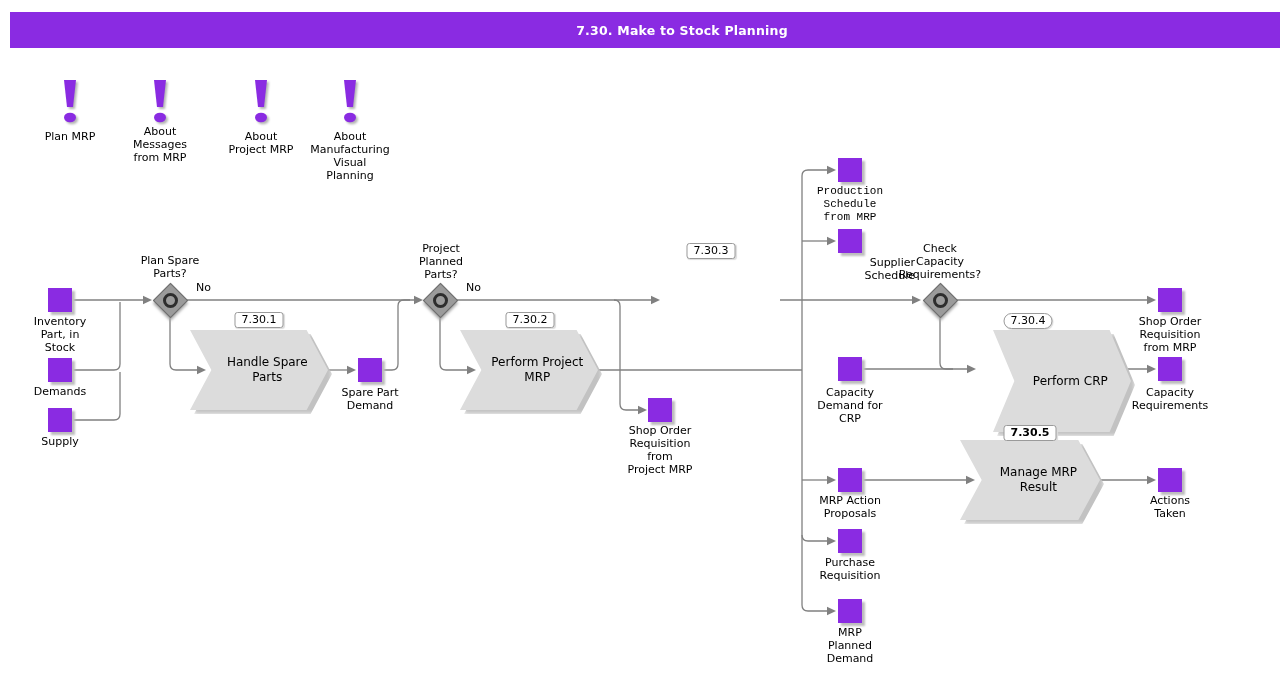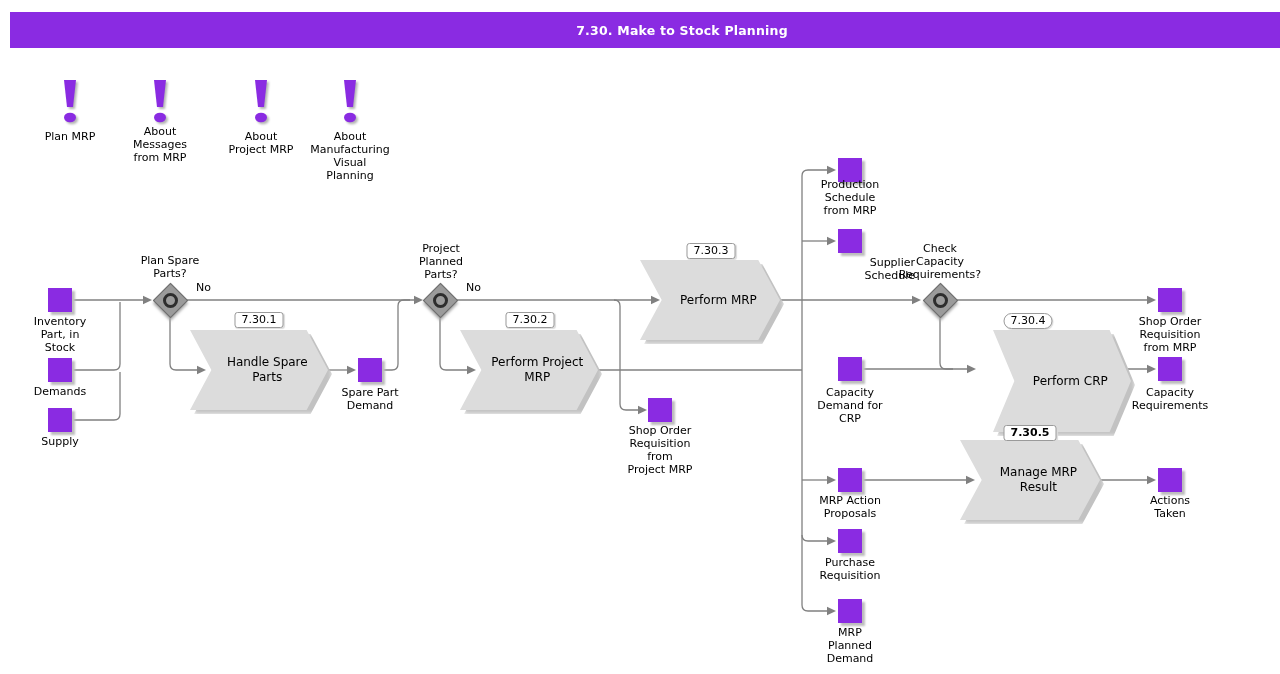--- a/index.html
+++ b/index.html
@@ -142,25 +142,20 @@
     <div class="chev"></div>
     <div class="chev-label">Handle Spare
 Parts</div>
   </div>
   <div class="chev-wrap" style="left:460px;top:330px;width:138px;height:80px;">
     <div class="chev-shadow"></div>
     <div class="chev"></div>
     <div class="chev-label">Perform Project
 MRP</div>
   </div>
-  <div class="chev-wrap" style="left:640px;top:260px;width:140px;height:80px;">
-    <div class="chev-shadow"></div>
-    <div class="chev"></div>
-    <div class="chev-label">Perform MRP</div>
-  </div>
   <div class="chev-wrap" style="left:993px;top:330px;width:138px;height:102px;">
     <div class="chev-shadow"></div>
     <div class="chev"></div>
     <div class="chev-label">Perform CRP</div>
   </div>
   <div class="chev-wrap" style="left:960px;top:440px;width:140px;height:80px;">
     <div class="chev-shadow"></div>
     <div class="chev"></div>
     <div class="chev-label">Manage MRP
 Result</div>
@@ -212,21 +207,21 @@
 Part, in
 Stock</div>
   <div class="lbl" style="left:-5px;top:385px;">Demands</div>
   <div class="lbl" style="left:-5px;top:435px;">Supply</div>
   <div class="lbl" style="left:305px;top:386px;">Spare Part
 Demand</div>
   <div class="lbl" style="left:595px;top:424px;">Shop Order
 Requisition
 from
 Project MRP</div>
-  <div class="lbl" style="left:785px;top:178px;">Production
+  <div class="lbl" style="left:785px;top:185px;font-family:Liberation Mono, monospace;">Production
 Schedule
 from MRP</div>
   <div class="lbl" style="left:785px;top:256px;text-align:right;">Supplier
 Schedule</div>
   <div class="lbl" style="left:785px;top:386px;">Capacity
 Demand for
 CRP</div>
   <div class="lbl" style="left:1105px;top:315px;">Shop Order
 Requisition
 from MRP</div>

